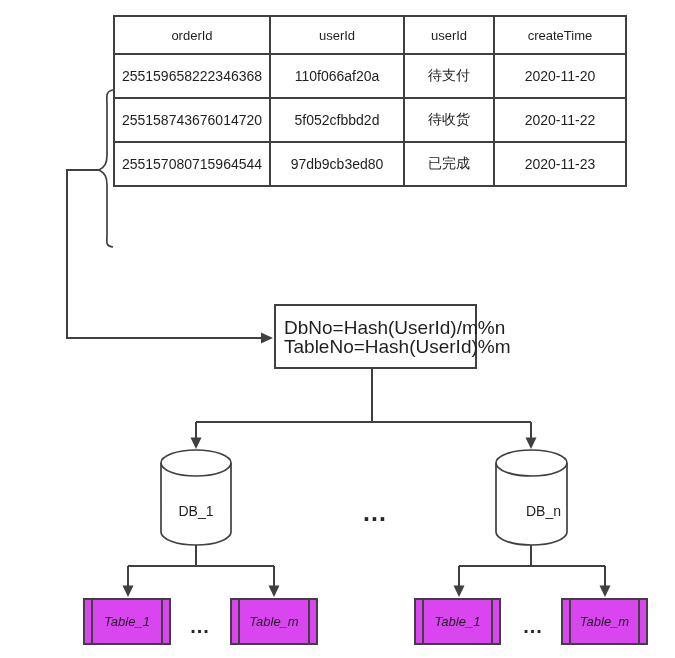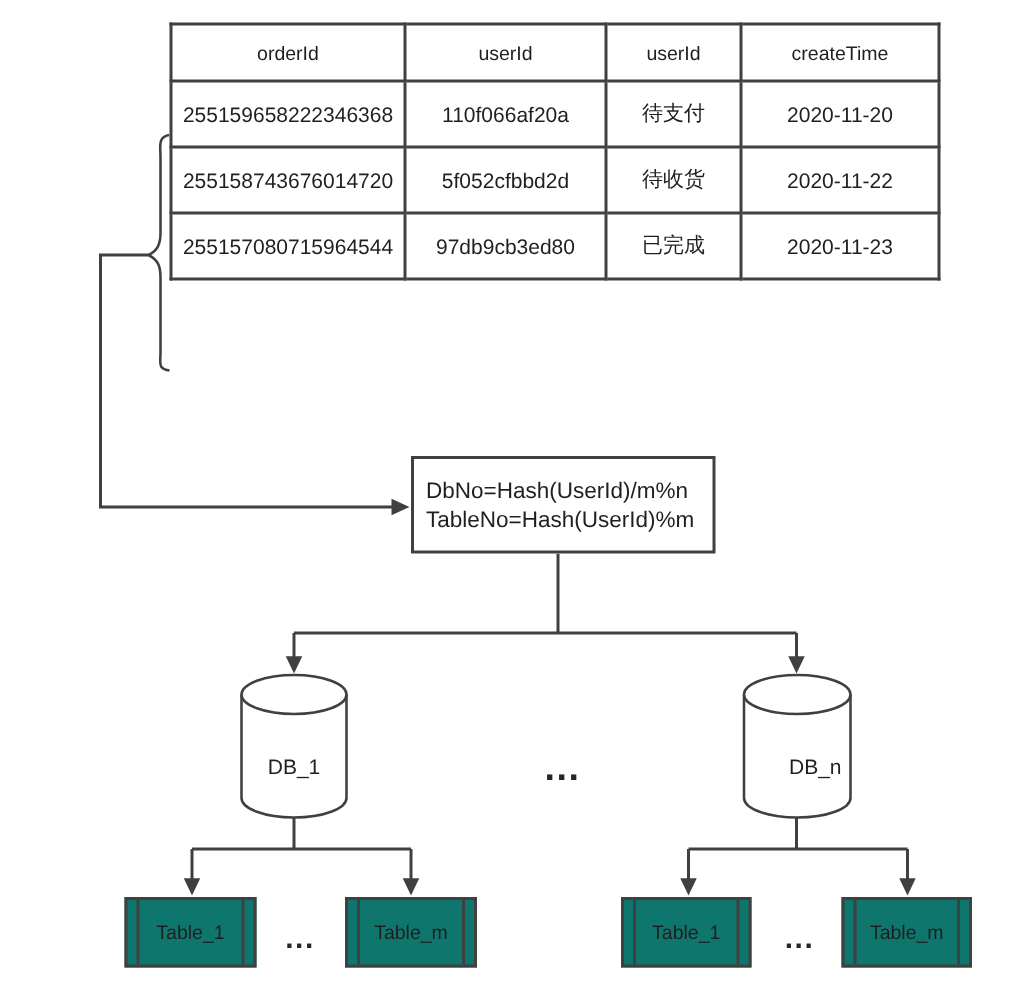--- a/index.html
+++ b/index.html
@@ -21,30 +21,30 @@
   
   .overlay { position:absolute; left:0; top:0; pointer-events:none; }
   .stroke { stroke:#404040; fill:none; }
   .fillhead { fill:#404040; stroke:none; }
   .shape { stroke:#404040; fill:#ffffff; }
   
   .formula-box {
     position:absolute; left:274px; top:304px; width:203px; height:65px;
     box-sizing:border-box; border:2px solid #404040; background:#ffffff;
     display:flex; flex-direction:column; justify-content:center;
-    padding-left:8px; font-size:15px; line-height:19px;
+    padding-left:8px; font-size:19px; line-height:19px;
   }
   
   .lbl { position:absolute; display:flex; align-items:center; justify-content:center; font-size:14px; }
   .dots { font-weight:bold; letter-spacing:1px; color:#262626; }
   
   .tnode {
     position:absolute; box-sizing:border-box; width:88px; height:47px;
-    border:2px solid #404040; background:#0f766e;
-    display:flex; align-items:center; justify-content:center; font-size:13px;
+    border:2px solid #404040; background:#d946ef;
+    display:flex; align-items:center; justify-content:center; font-size:13px;font-style:italic;
   }
   .tnode::before, .tnode::after {
     content:""; position:absolute; top:0; bottom:0; border-left:2px solid #404040;
   }
   .tnode::before { left:6px; }
   .tnode::after  { right:6px; }
 </style>
 </head>
 <body>
 

